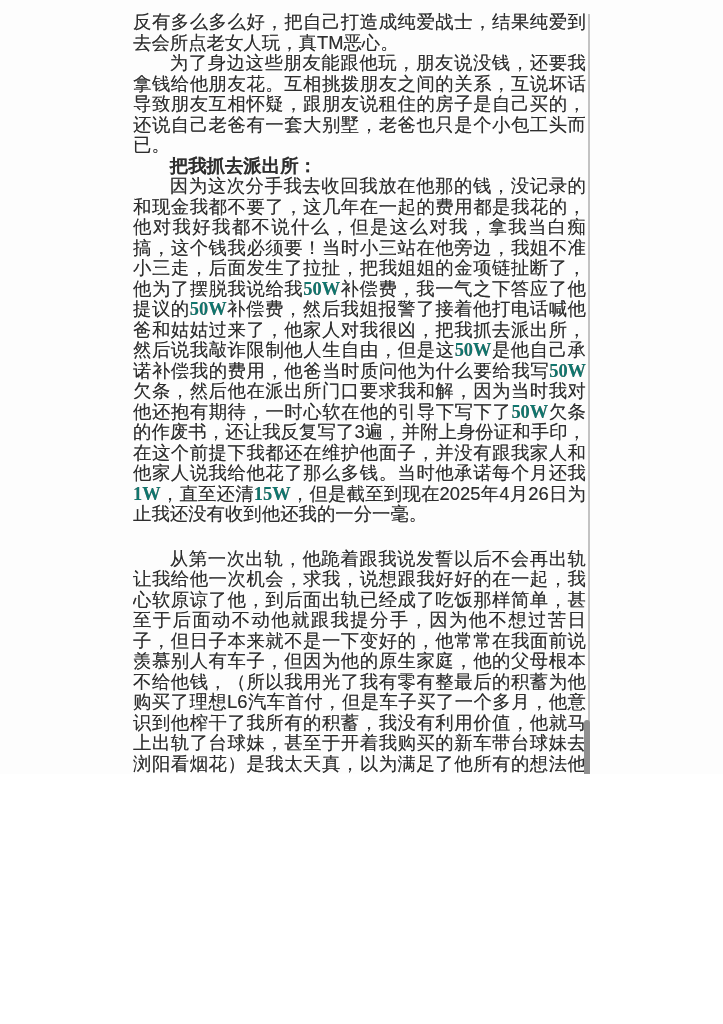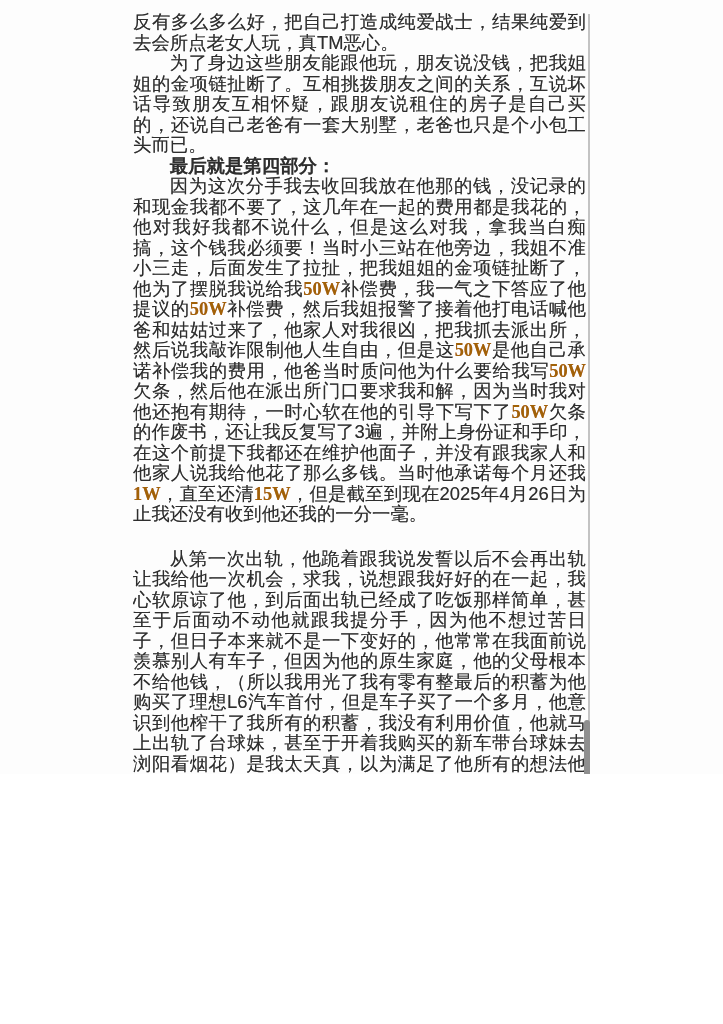--- a/index.html
+++ b/index.html
@@ -33,21 +33,21 @@
     text-shadow: 0 0 0.5px rgba(46,46,46,0.55);
   }
   .text-content p {
     margin: 0;
     padding: 0;
   }
   .text-content p.indent { text-indent: 2em; }
   .text-content p.gap { margin-top: 24px; }
   .seg-bold { font-weight: bold; }
   .seg-red {
-    color: #a16207;
+    color: #0f766e;
     font-weight: bold;
     font-family: "Liberation Serif", "DejaVu Serif", serif;
     text-shadow: 0 0 0.5px rgba(180,50,50,0.55);
   }
   
   .scroll-track {
     position: absolute;
     left: 588px;
     top: 14px;
     width: 2px;
@@ -75,22 +75,22 @@
   }
 </style>
 </head>
 <body>
 
 <div class="page">
 
   <div class="text-clip">
     <div class="text-content">
       <p><span>反有多么多么好，把自己打造成纯爱战士，结果纯爱到去会所点老女人玩，真TM恶心。</span></p>
-      <p class="indent"><span>为了身边这些朋友能跟他玩，朋友说没钱，把我姐姐的金项链扯断了。互相挑拨朋友之间的关系，互说坏话导致朋友互相怀疑，跟朋友说租住的房子是自己买的，还说自己老爸有一套大别墅，老爸也只是个小包工头而已。</span></p>
-      <p class="indent"><span class="seg-bold">最后就是第四部分：</span></p>
+      <p class="indent"><span>为了身边这些朋友能跟他玩，朋友说没钱，还要我拿钱给他朋友花。互相挑拨朋友之间的关系，互说坏话导致朋友互相怀疑，跟朋友说租住的房子是自己买的，还说自己老爸有一套大别墅，老爸也只是个小包工头而已。</span></p>
+      <p class="indent"><span class="seg-bold">把我抓去派出所：</span></p>
       <p class="indent"><span>因为这次分手我去收回我放在他那的钱，没记录的和现金我都不要了，这几年在一起的费用都是我花的，他对我好我都不说什么，但是这么对我，拿我当白痴搞，这个钱我必须要！当时小三站在他旁边，我姐不准小三走，后面发生了拉扯，把我姐姐的金项链扯断了，他为了摆脱我说给我</span><span class="seg-red">50W</span><span>补偿费，我一气之下答应了他提议的</span><span class="seg-red">50W</span><span>补偿费，然后我姐报警了接着他打电话喊他爸和姑姑过来了，他家人对我很凶，把我抓去派出所，然后说我敲诈限制他人生自由，但是这</span><span class="seg-red">50W</span><span>是他自己承诺补偿我的费用，他爸当时质问他为什么要给我写</span><span class="seg-red">50W</span><span>欠条，然后他在派出所门口要求我和解，因为当时我对他还抱有期待，一时心软在他的引导下写下了</span><span class="seg-red">50W</span><span>欠条的作废书，还让我反复写了3遍，并附上身份证和手印，在这个前提下我都还在维护他面子，并没有跟我家人和他家人说我给他花了那么多钱。当时他承诺每个月还我</span><span class="seg-red">1W</span><span>，直至还清</span><span class="seg-red">15W</span><span>，但是截至到现在2025年4月26日为止我还没有收到他还我的一分一毫。</span></p>
       <p class="indent gap"><span>从第一次出轨，他跪着跟我说发誓以后不会再出轨让我给他一次机会，求我，说想跟我好好的在一起，我心软原谅了他，到后面出轨已经成了吃饭那样简单，甚至于后面动不动他就跟我提分手，因为他不想过苦日子，但日子本来就不是一下变好的，他常常在我面前说羡慕别人有车子，但因为他的原生家庭，他的父母根本不给他钱，（所以我用光了我有零有整最后的积蓄为他购买了理想L6汽车首付，但是车子买了一个多月，他意识到他榨干了我所有的积蓄，我没有利用价值，他就马上出轨了台球妹，甚至于开着我购买的新车带台球妹去浏阳看烟花）是我太天真，以为满足了他所有的想法他就会好好和我在一起，因为他的PUA我变的自卑，不够自信，包括我从来没有在渣男朋友面前说过他这三年花我的钱 买的车的钱，剧本杀还有学校的钱，这些从始至终没有跟他朋友讲过都是我出的钱，我也一直被他的人设所欺瞒，让我觉得他对人真诚，觉得他也不容易，他做什么我都是无条件支持他，一</span></p>
     </div>
   </div>
 
   <div class="scroll-track"></div>
   <div class="scroll-thumb"></div>
   <div class="cut-line"></div>
 
 </div>

